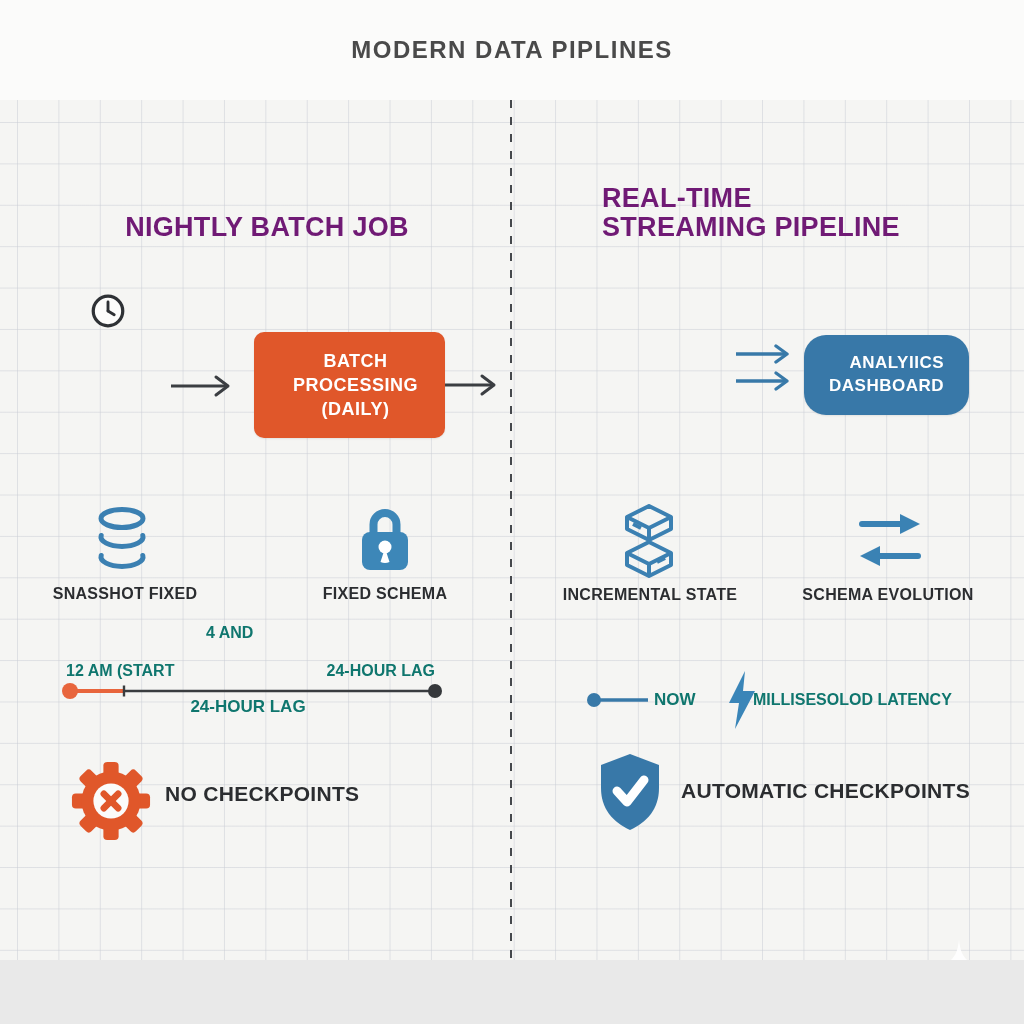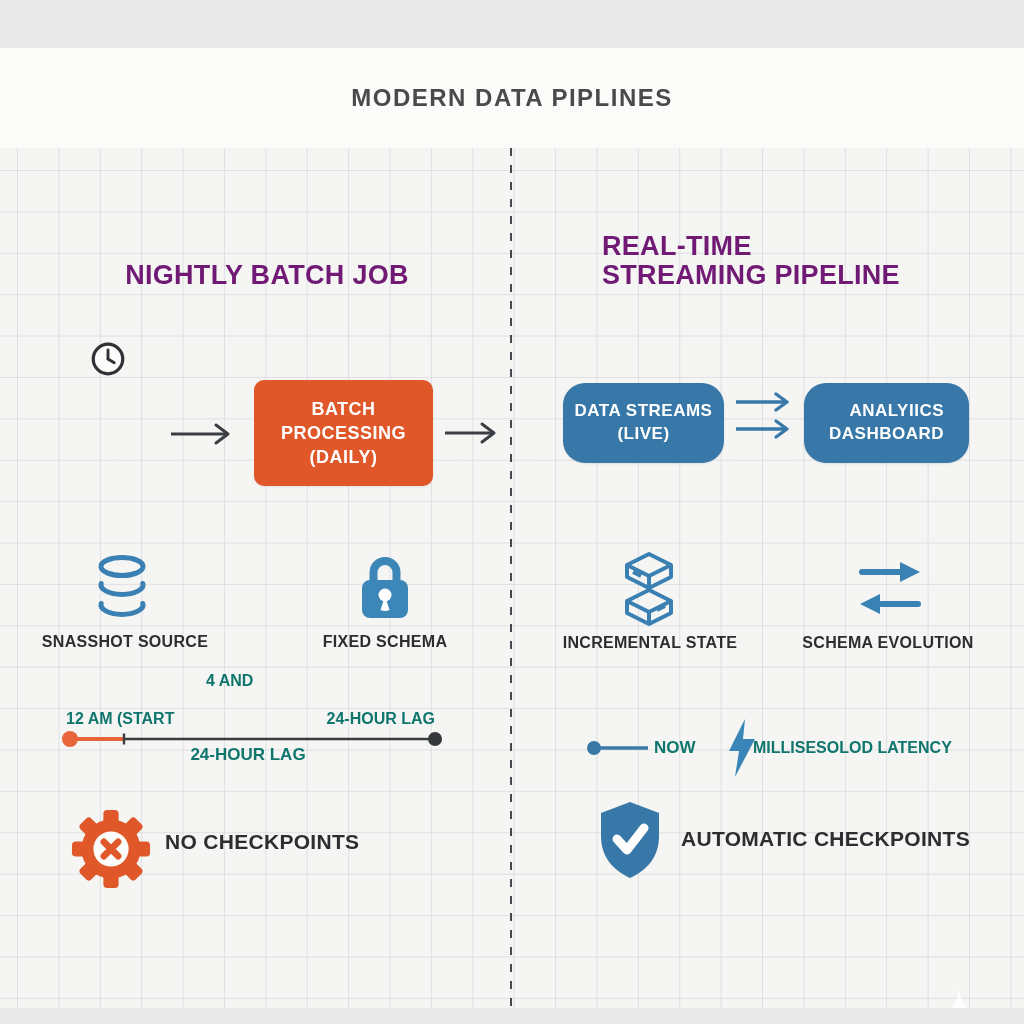--- a/index.html
+++ b/index.html
@@ -1,21 +1,20 @@
 <!DOCTYPE html>
 <html><head>
 <meta charset="utf-8">
 <style>
   html,body{margin:0;padding:0;background:#e9e9e9;}
   .canvas{
     position:relative;width:1024px;height:960px;overflow:hidden;
     background:#f5f5f3;
     font-family:"Liberation Sans","DejaVu Sans",sans-serif;
     color:#2e2e2e;
-    margin-top:48px;
   }
   .topband{position:absolute;left:0;top:0;width:1024px;height:100px;background:#fbfbfa;}
   .grid{
     position:absolute;left:0;top:100px;width:1024px;height:896px;
     background-image:
       linear-gradient(to right, rgba(203,206,214,.55) 1px, transparent 1px),
       linear-gradient(to bottom, rgba(203,206,214,.55) 1px, transparent 1px);
     background-size:41.4px 41.4px;
     background-position:17px 22px;
   }
@@ -34,21 +33,21 @@
   .right-heading{left:602px;top:184px;line-height:29px;text-align:left;}
   .node{
     position:absolute;display:flex;align-items:center;justify-content:center;
     color:#fff;font-weight:700;text-align:center;letter-spacing:.5px;
     box-shadow:0 1px 2px rgba(0,0,0,.08);
   }
   .node .in{line-height:1.35;}
   .orange{background:#e0572a;}
   .blue{background:#3878a8;}
   .src{left:63px;top:330px;width:97px;height:110px;border-radius:8px;font-size:17px;}
-  .batch{left:254px;top:332px;width:179px;height:106px;border-radius:10px;font-size:18px;}
+  .batch{left:254px;top:332px;width:179px;height:106px;border-radius:10px;font-size:18px;padding-left:12px;}
   .streams{left:563px;top:335px;width:161px;height:80px;border-radius:22px;font-size:17px;}
   .dash{left:804px;top:335px;width:165px;height:80px;border-radius:22px;font-size:17px;text-align:right;}
   .abs{position:absolute;}
   .lbl{
     position:absolute;font-size:16px;font-weight:700;color:#2b2d30;
     text-align:center;letter-spacing:.3px;white-space:nowrap;
   }
   .tlabel{position:absolute;font-size:16px;font-weight:700;color:#0f766e;white-space:nowrap;}
   .foot-lbl{position:absolute;font-size:21px;font-weight:800;color:#2b2d30;white-space:nowrap;letter-spacing:.3px;}
 </style>
@@ -88,47 +87,41 @@
   <svg class="abs" style="left:444px;top:373px;" width="56" height="24" viewBox="0 0 56 24">
     <line x1="1" y1="12" x2="49" y2="12" stroke="#3b3e42" stroke-width="3"></line>
     <path d="M38 3 L50 12 L38 21" fill="none" stroke="#3b3e42" stroke-width="3" stroke-linecap="round" stroke-linejoin="round"></path>
   </svg>
 
   <div class="col-heading right-heading">
     <div>REAL-TIME</div>
     <div>STREAMING PIPELINE</div>
   </div>
 
-  <div class="node blue streams">
-    <div class="in">
-      <div>DATA STREAMS</div>
-      <div>(LIVE)</div>
-    </div>
-  </div>
 
   <svg class="abs" style="left:735px;top:344px;" width="58" height="48" viewBox="0 0 58 48">
     <line x1="1" y1="10" x2="50" y2="10" stroke="#3879a8" stroke-width="3.4"></line>
     <path d="M41 2 L52 10 L41 18" fill="none" stroke="#3879a8" stroke-width="3.4" stroke-linecap="round" stroke-linejoin="round"></path>
     <line x1="1" y1="37" x2="50" y2="37" stroke="#3879a8" stroke-width="3.4"></line>
     <path d="M41 29 L52 37 L41 45" fill="none" stroke="#3879a8" stroke-width="3.4" stroke-linecap="round" stroke-linejoin="round"></path>
   </svg>
 
   <div class="node blue dash">
     <div class="in">
       <div>ANALYIICS</div>
       <div>DASHBOARD</div>
     </div>
   </div>
 
   <svg class="abs" style="left:95px;top:506px;" width="54" height="66" viewBox="0 0 54 66">
     <ellipse cx="27" cy="12.5" rx="21" ry="9" fill="none" stroke="#3b80b2" stroke-width="5" stroke-linecap="round"></ellipse>
     <path d="M6.2 29.5 A21 9.6 0 1 0 47.8 29.5" fill="none" stroke="#3b80b2" stroke-width="5" stroke-linecap="round"></path>
     <path d="M6.2 49.5 A21 9.6 0 1 0 47.8 49.5" fill="none" stroke="#3b80b2" stroke-width="5" stroke-linecap="round"></path>
   </svg>
-  <div class="lbl" style="left:25px;top:585px;width:200px;">SNASSHOT SOURCE</div>
+  <div class="lbl" style="left:25px;top:585px;width:200px;">SNASSHOT FIXED</div>
 
   <svg class="abs" style="left:358px;top:503px;" width="54" height="70" viewBox="0 0 54 70">
     <path d="M15.5 31 V21.5 a11.5 11.5 0 0 1 23 0 V31" fill="none" stroke="#3d87b8" stroke-width="8" stroke-linecap="round"></path>
     <rect x="4" y="29" width="46" height="38" rx="8" fill="#3d87b8"></rect>
     <circle cx="27" cy="44" r="6.5" fill="#fff"></circle>
     <path d="M27 45 L22.5 59 Q27 61 31.5 59 Z" fill="#fff"></path>
   </svg>
   <div class="lbl" style="left:285px;top:585px;width:200px;">FIXED SCHEMA</div>
 
   <svg class="abs" style="left:618px;top:504px;" width="62" height="76" viewBox="0 0 62 76">

